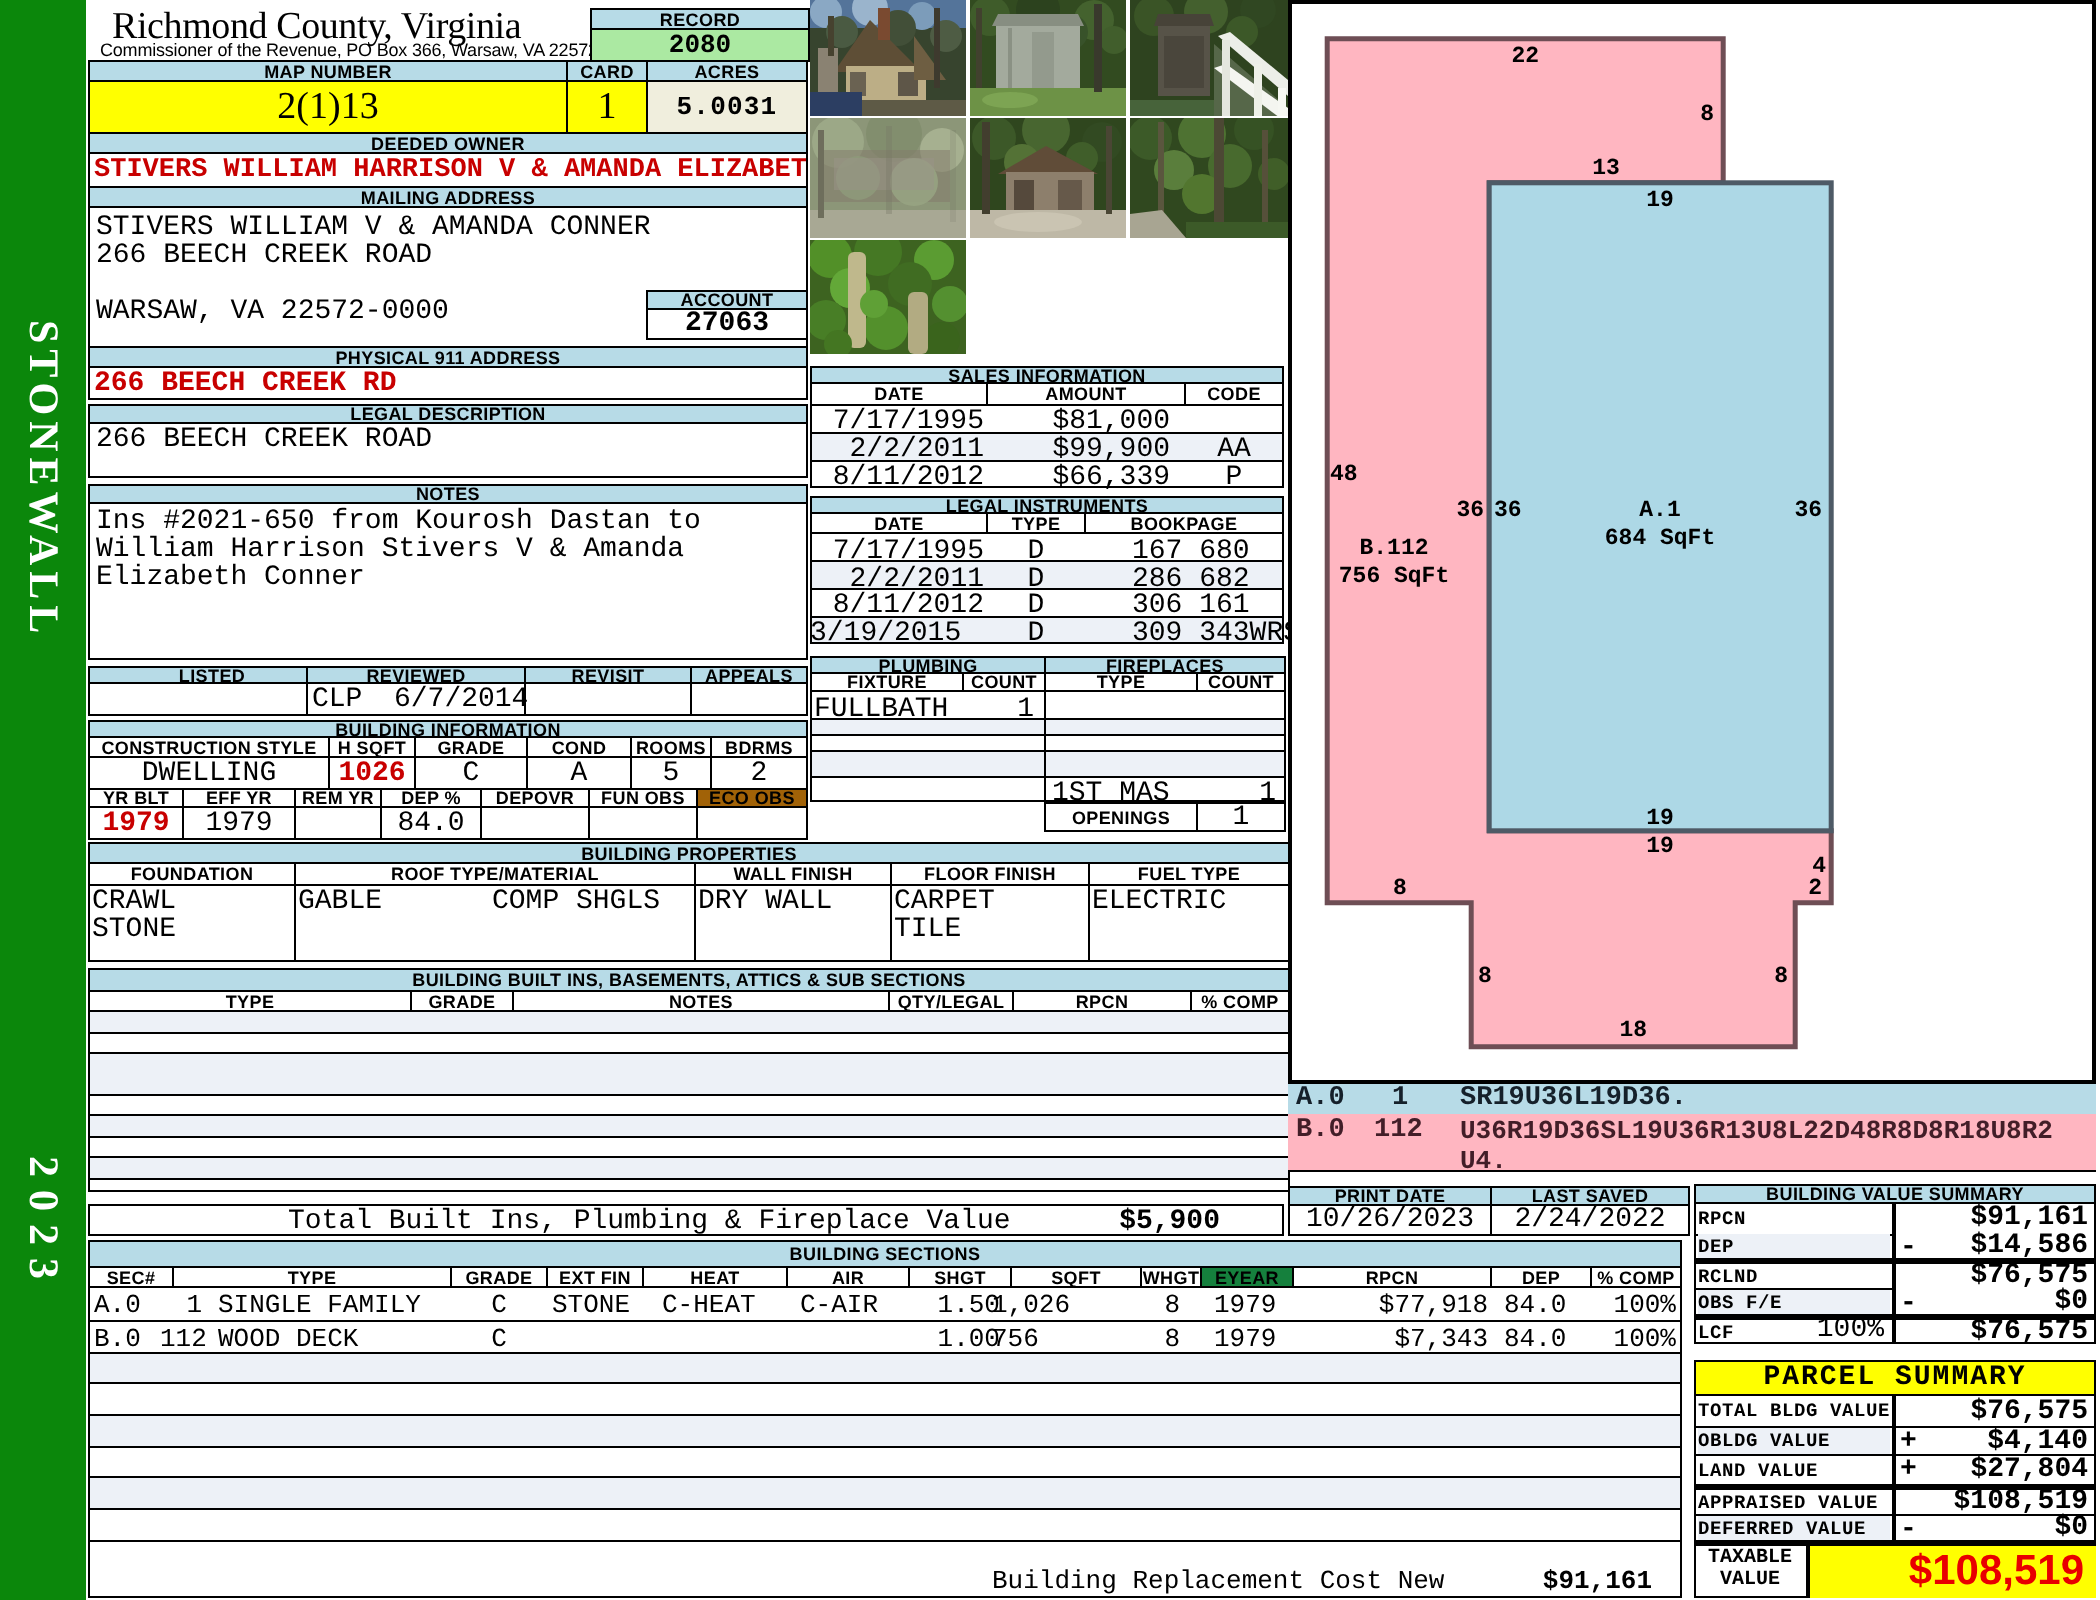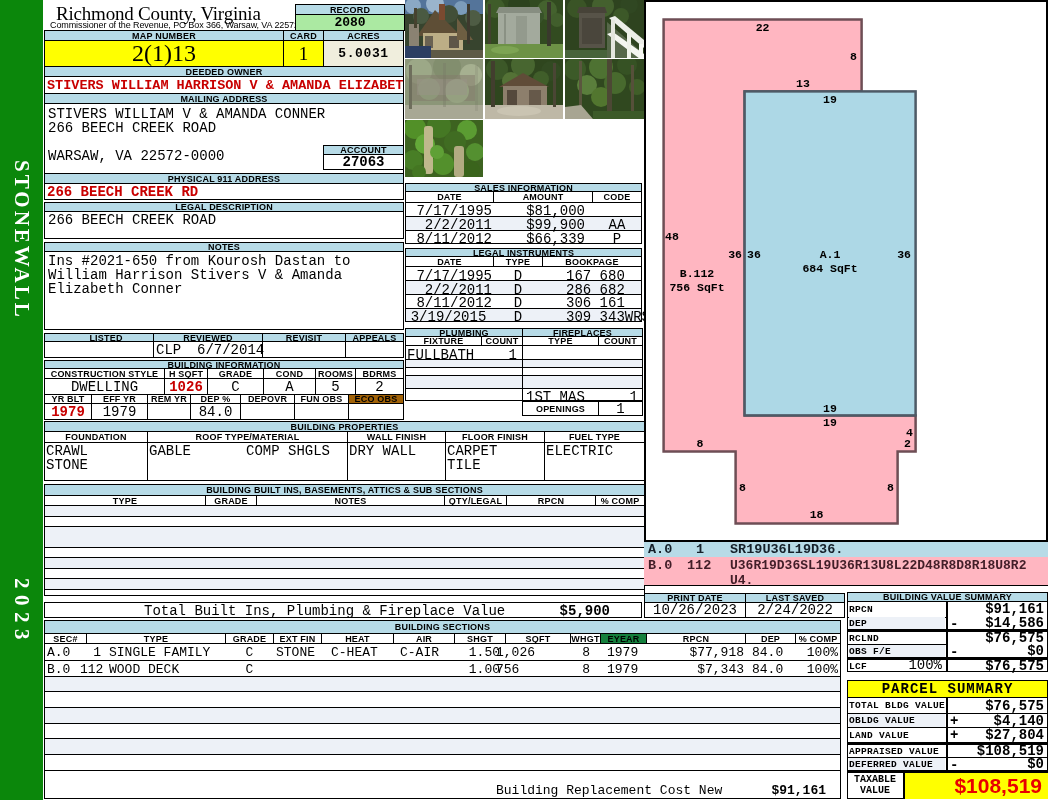--- a/index.html
+++ b/index.html
@@ -21,21 +21,21 @@
 <div class="ab" style="left:9px;top:578px;writing-mode:vertical-rl;font:bold 21px 'Liberation Serif',serif;color:#fff;letter-spacing:6.5px">2023</div>
 
 <div class="ab" style="left:56px;top:3px;font:19px 'Liberation Serif',serif;letter-spacing:-0.2px;color:#000">Richmond County, Virginia</div>
 <div class="ab" style="left:50px;top:20px;font:9px 'Liberation Sans',sans-serif;letter-spacing:-0.1px">Commissioner of the Revenue, PO Box 366, Warsaw, VA 22572</div>
 <div class="h" style="left:295px;top:4px;width:110px;height:11px">RECORD</div>
 <div class="cell" style="left:295px;top:14px;width:110px;height:17px;background:#abe9a2;font-weight:bold;font-size:13px">2080</div>
 
 <div class="h" style="left:44px;top:30px;width:240px;height:11px">MAP NUMBER</div>
 <div class="h" style="left:283px;top:30px;width:41px;height:11px">CARD</div>
 <div class="h" style="left:323px;top:30px;width:81px;height:11px">ACRES</div>
-<div class="cell" style="left:44px;top:40px;width:240px;height:27px;background:#ff0;font-family:'Liberation Serif',serif;font-size:24px">2(1)13</div>
+<div class="cell" style="left:44px;top:40px;width:240px;height:27px;background:#ff0;font-family:'Liberation Serif',serif;font-size:19px">2(1)13</div>
 <div class="cell" style="left:283px;top:40px;width:41px;height:27px;background:#ff0;font-family:'Liberation Serif',serif;font-size:19px">1</div>
 <div class="cell" style="left:323px;top:40px;width:81px;height:27px;background:#f0eedd;font-weight:bold;font-size:13px;letter-spacing:0.6px">5.0031</div>
 
 <div class="h" style="left:44px;top:66px;width:360px;height:11px">DEEDED OWNER</div>
 <div class="b" style="left:44px;top:76px;width:360px;height:18px;overflow:hidden">
     <span class="tb red" style="left:2px;top:2px;font-size:13.5px">STIVERS WILLIAM HARRISON V &amp; AMANDA ELIZABETH</span>
   </div>
 
 <div class="h" style="left:44px;top:93px;width:360px;height:11px">MAILING ADDRESS</div>
 <div class="b" style="left:44px;top:103px;width:360px;height:71px"></div>
@@ -125,21 +125,21 @@
 <div class="st" style="left:405px;top:309px;width:237px;height:13px;background:#edf1f7"></div>
 <div class="t" style="left:405px;top:269px;width:87px;text-align:right">7/17/1995</div>
 <div class="t" style="left:493px;top:269px;width:50px;text-align:center">D</div>
 <div class="t" style="left:566px;top:269px">167 680</div>
 <div class="t" style="left:405px;top:283px;width:87px;text-align:right">2/2/2011</div>
 <div class="t" style="left:493px;top:283px;width:50px;text-align:center">D</div>
 <div class="t" style="left:566px;top:283px">286 682</div>
 <div class="t" style="left:405px;top:296px;width:87px;text-align:right">8/11/2012</div>
 <div class="t" style="left:493px;top:296px;width:50px;text-align:center">D</div>
 <div class="t" style="left:566px;top:296px">306 161</div>
-<div class="t" style="left:405px;top:310px;width:87px;text-align:center">3/19/2015</div>
+<div class="t" style="left:405px;top:310px;width:87px;text-align:left">3/19/2015</div>
 <div class="t" style="left:493px;top:310px;width:50px;text-align:center">D</div>
 <div class="t" style="left:566px;top:310px">309 343WRS</div>
 
 <div class="h" style="left:405px;top:328px;width:118px;height:9px">PLUMBING</div>
 <div class="h" style="left:522px;top:328px;width:121px;height:9px">FIREPLACES</div>
 <div class="h" style="left:405px;top:336px;width:77px;height:10px;background:#fff">FIXTURE</div>
 <div class="h" style="left:481px;top:336px;width:42px;height:10px;background:#fff">COUNT</div>
 <div class="h" style="left:522px;top:336px;width:77px;height:10px;background:#fff">TYPE</div>
 <div class="h" style="left:598px;top:336px;width:45px;height:10px;background:#fff">COUNT</div>
 <div class="st" style="left:405px;top:346px;width:118px;height:14px;background:#fff"></div>

